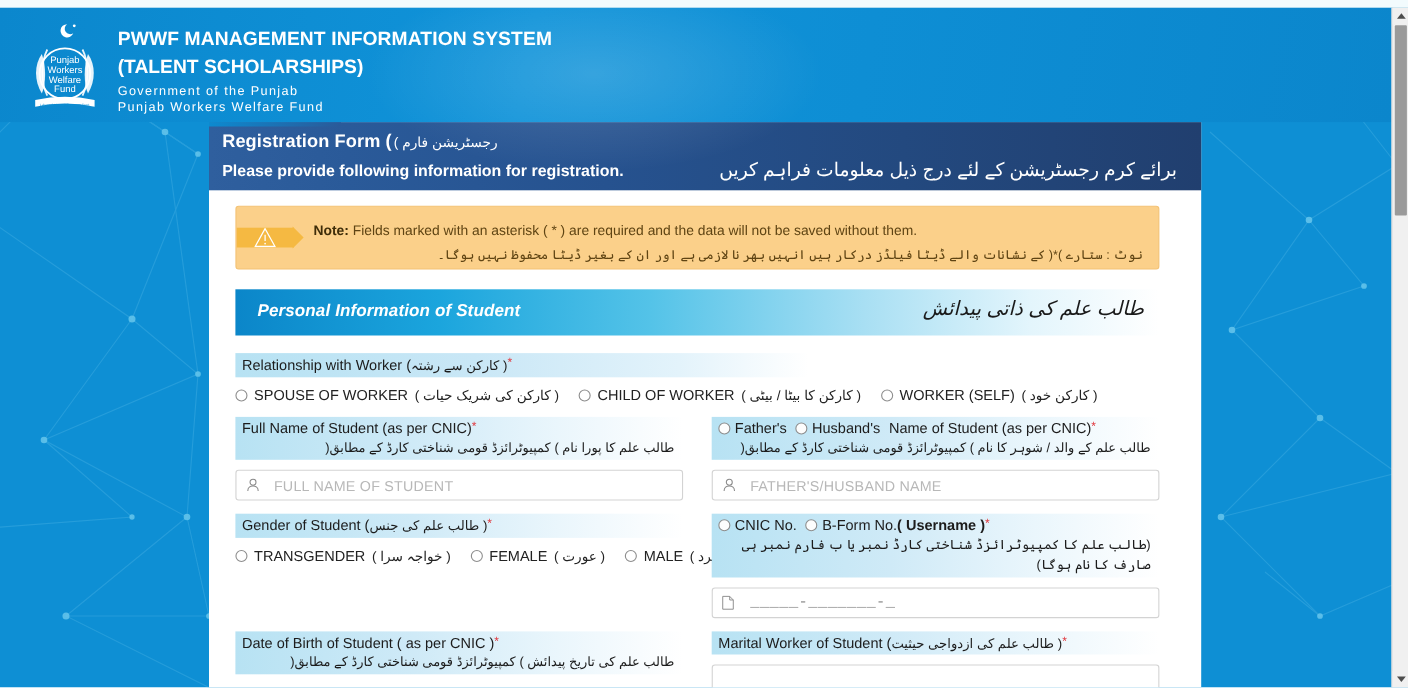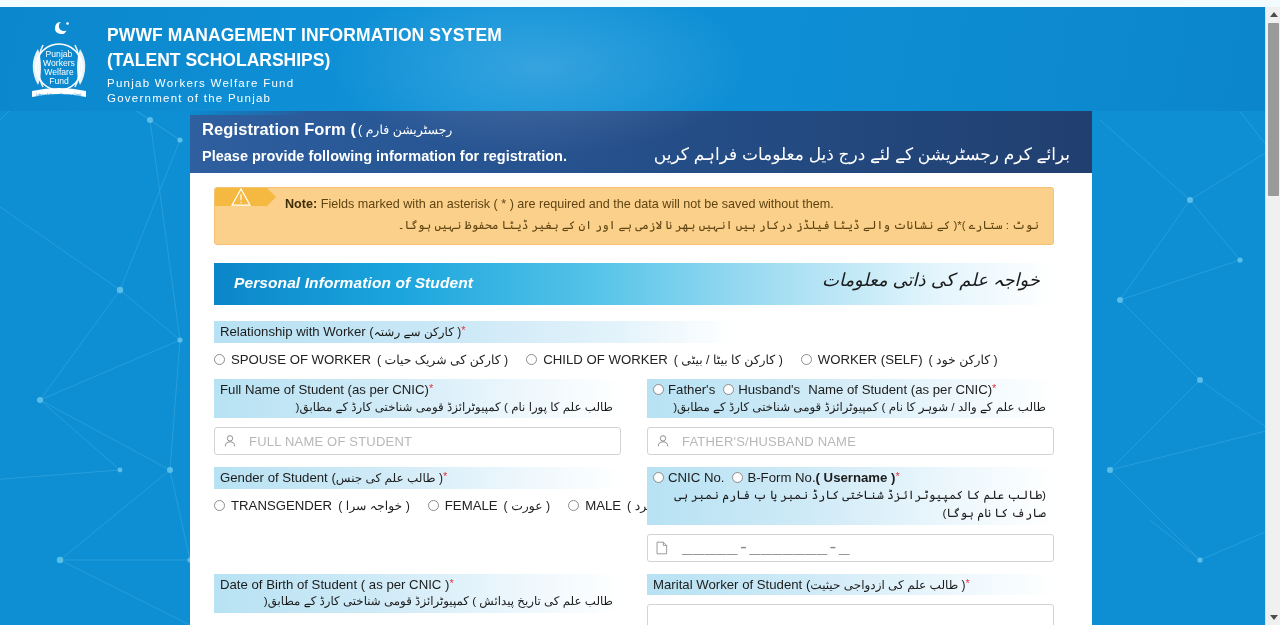--- a/index.html
+++ b/index.html
@@ -103,21 +103,21 @@
     position: absolute; right: 4px; top: -2px;
     font-size: 17px; direction: rtl;
   }
 
   
   #card-body { padding: 14px 24px 0 24px; }
 
   
   #note {
     position: relative;
-    display: flex; align-items: flex-start;
+    display: flex; align-items: center;
     width: 840px; height: 58px;
     background: #fbd08a;
     border: 1px solid #f3c275;
     border-radius: 3px;
     overflow: hidden;
   }
   #note-icon-wrap {
     width: 52px;
     background: #f5b942;
     display: flex; align-items: center; justify-content: center;
@@ -230,21 +230,21 @@
     border-radius: 3px;
     background: #ffffff;
     padding: 0 8px;
     text-align: center;
   }
   .field .ic { width: 17px; margin-right: 9px; display:flex; align-items:center; }
   .field .ph {
     font-size: 13px; color: #b8b8b8; letter-spacing: .2px;
   }
   .field .mask {
-    font-size: 18px; color: #8b8b8b; letter-spacing: .4px;
+    font-size: 14px; color: #8b8b8b; letter-spacing: .4px;
     font-family: "Liberation Mono", monospace;
   }
   .select-box {
     margin-top: 9px;
     height: 28px;
     border: 1px solid #d3d3d3;
     border-radius: 3px;
     background: #ffffff;
   }
 
@@ -343,22 +343,22 @@
       <text x="43" y="69" font-size="8.6" font-family="Liberation Sans, sans-serif" fill="#ffffff" text-anchor="middle">Fund</text>
 
       <path d="M16 76 Q43 70 70 76 L70 82 Q43 76 16 82 z" fill="#ffffff"></path>
       <text x="43" y="81" font-size="3.1" font-family="Liberation Sans, sans-serif" fill="#0e8fd4" text-anchor="middle">Labour &amp; Human Resource Dept.</text>
     </svg>
 
     <div id="brand-text">
       <div id="brand-title">PWWF MANAGEMENT INFORMATION SYSTEM</div>
       <div id="brand-sub">(TALENT SCHOLARSHIPS)</div>
       <div id="brand-org">
+        <div>Government of the Punjab</div>
         <div>Punjab Workers Welfare Fund</div>
-        <div>Government of the Punjab</div>
       </div>
     </div>
   </div>
 
   <div id="card">
 
     <div id="form-header">
       <div class="fh-row">
         <span id="fh-title-en">Registration Form (</span>
         <span id="fh-title-ur">رجسٹریشن فارم )</span>
@@ -383,21 +383,21 @@
           <div id="note-en">
             <b>Note:</b>
             <span>Fields marked with an asterisk ( * ) are required and the data will not be saved without them.</span>
           </div>
           <div id="note-ur">نوٹ : ستارے )*( کے نشانات والے ڈیٹا فیلڈز درکار ہیں انہیں بھر نا لازمی ہے اور ان کے بغیر ڈیٹا محفوظ نہیں ہوگا۔</div>
         </div>
       </div>
 
       <div id="section-header">
         <span id="section-en">Personal Information of Student</span>
-        <span id="section-ur">خواجہ علم کی ذاتی معلومات</span>
+        <span id="section-ur">طالب علم کی ذاتی پیدائش</span>
       </div>
 
       <div id="grid">
 
         <div class="row">
           <div class="col-full">
             <div class="fl fl-wide">
               <div class="fl-en">
                 <span>Relationship with Worker (</span><span class="ur-inline">کارکن سے رشتہ )</span><span class="star">*</span>
               </div>

